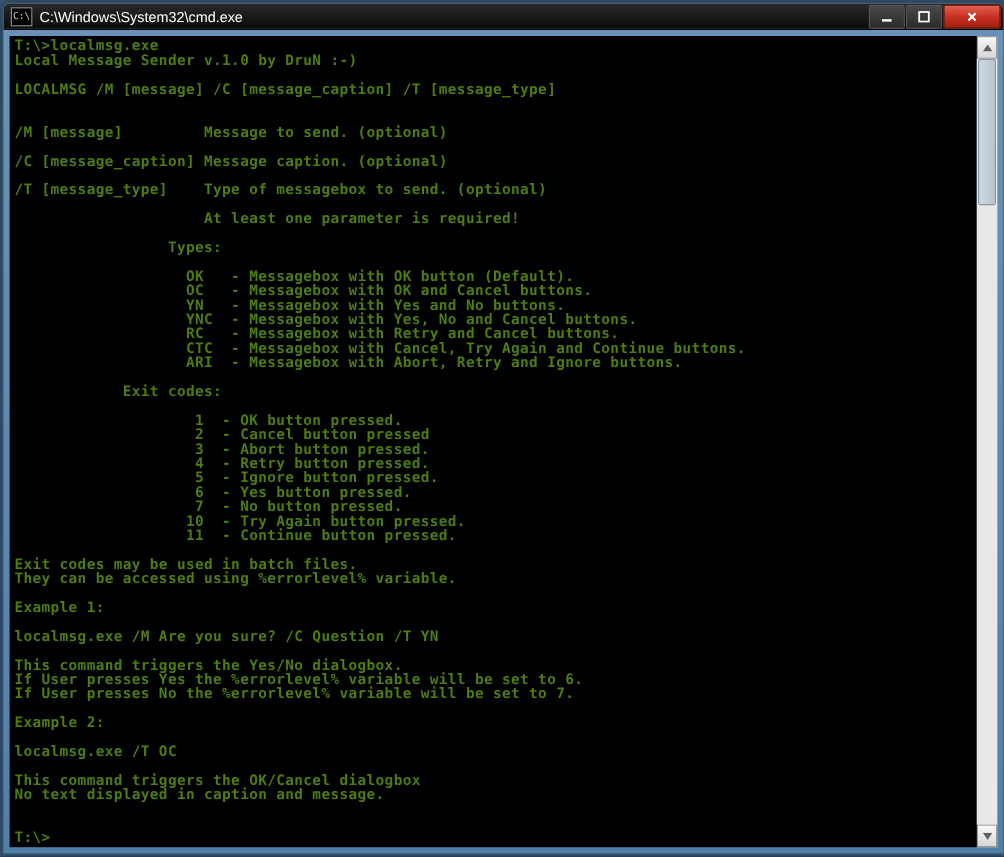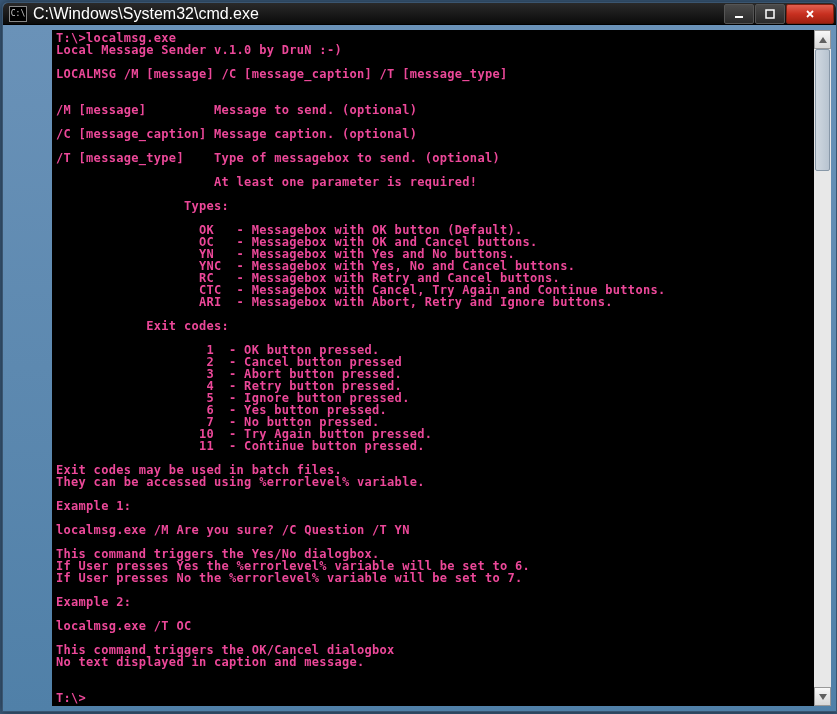--- a/index.html
+++ b/index.html
@@ -40,21 +40,21 @@
     position: relative;
     display: flex;
     align-items: center;
     justify-content: center;
     font-size: 8px;
     color: #ccc;
     font-family: monospace;
   }
   .title-text {
     color: #fff;
-    font-size: 16px;
+    font-size: 12px;
     font-family: 'Segoe UI', Tahoma, sans-serif;
     flex: 1;
   }
   .win-buttons {
     display: flex;
     gap: 1px;
   }
   .win-btn {
     width: 28px;
     height: 18px;
@@ -81,31 +81,30 @@
   }
   .console-frame {
     flex: 1;
     background: linear-gradient(to bottom, #6a92b8 0%, #5080a8 100%);
     padding: 5px;
     display: flex;
   }
   .console {
     flex: 1;
     background: #000;
-    color: #ec4899;
+    color: #4d7c0f;
     font-family: 'Lucida Console', Consolas, monospace;
     font-size: 12px;
     line-height: 12px;
     padding: 2px 15px 2px 4px;
     white-space: pre;
     overflow: hidden;
     font-weight: bold;
     letter-spacing: 0.3px;
     position: relative;
-    margin-left: 44px;
   }
   .scrollbar {
     width: 17px;
     background: #efefef;
     display: flex;
     flex-direction: column;
   }
   .scroll-btn {
     height: 17px;
     background: linear-gradient(to bottom, #f8f8f8, #d8d8d8);

